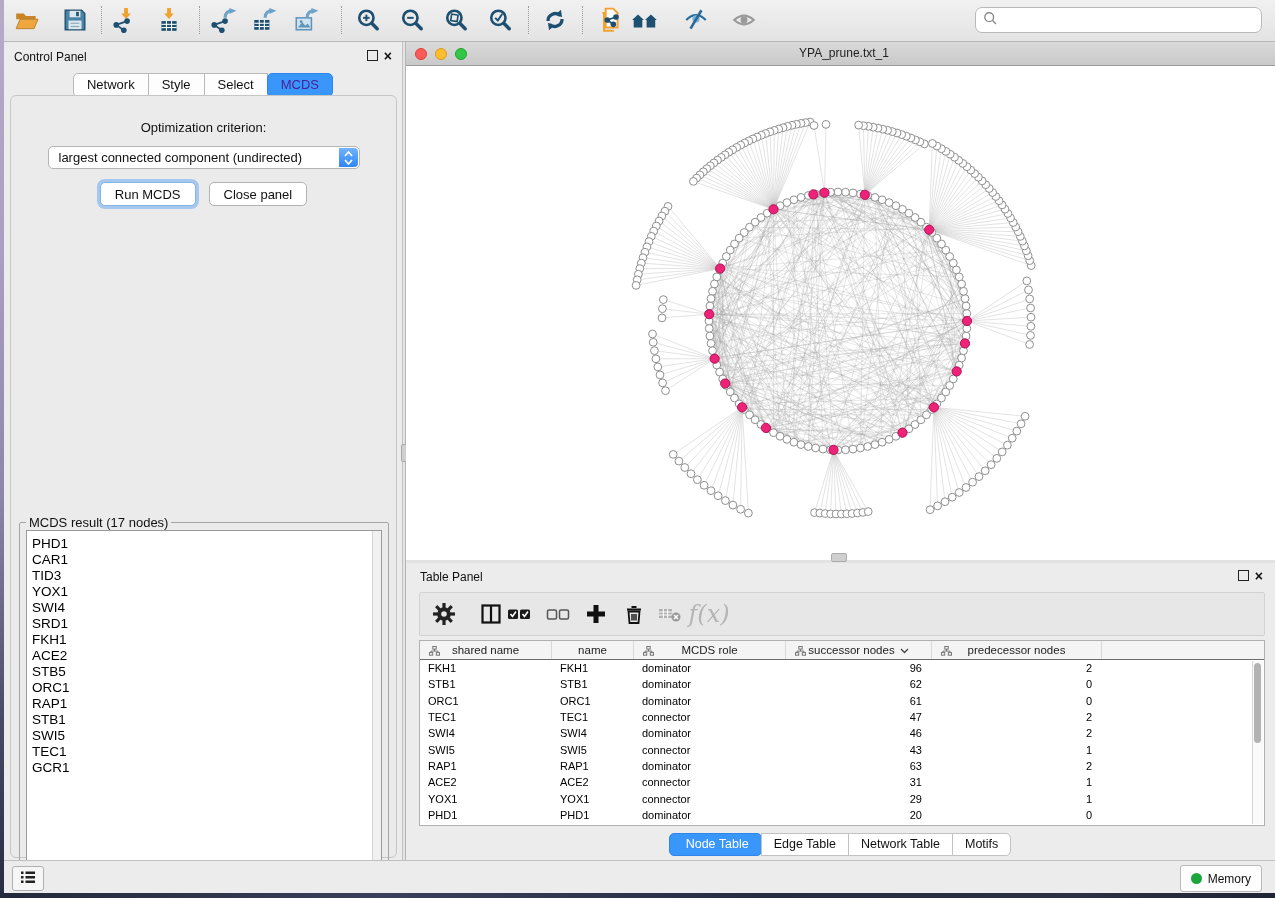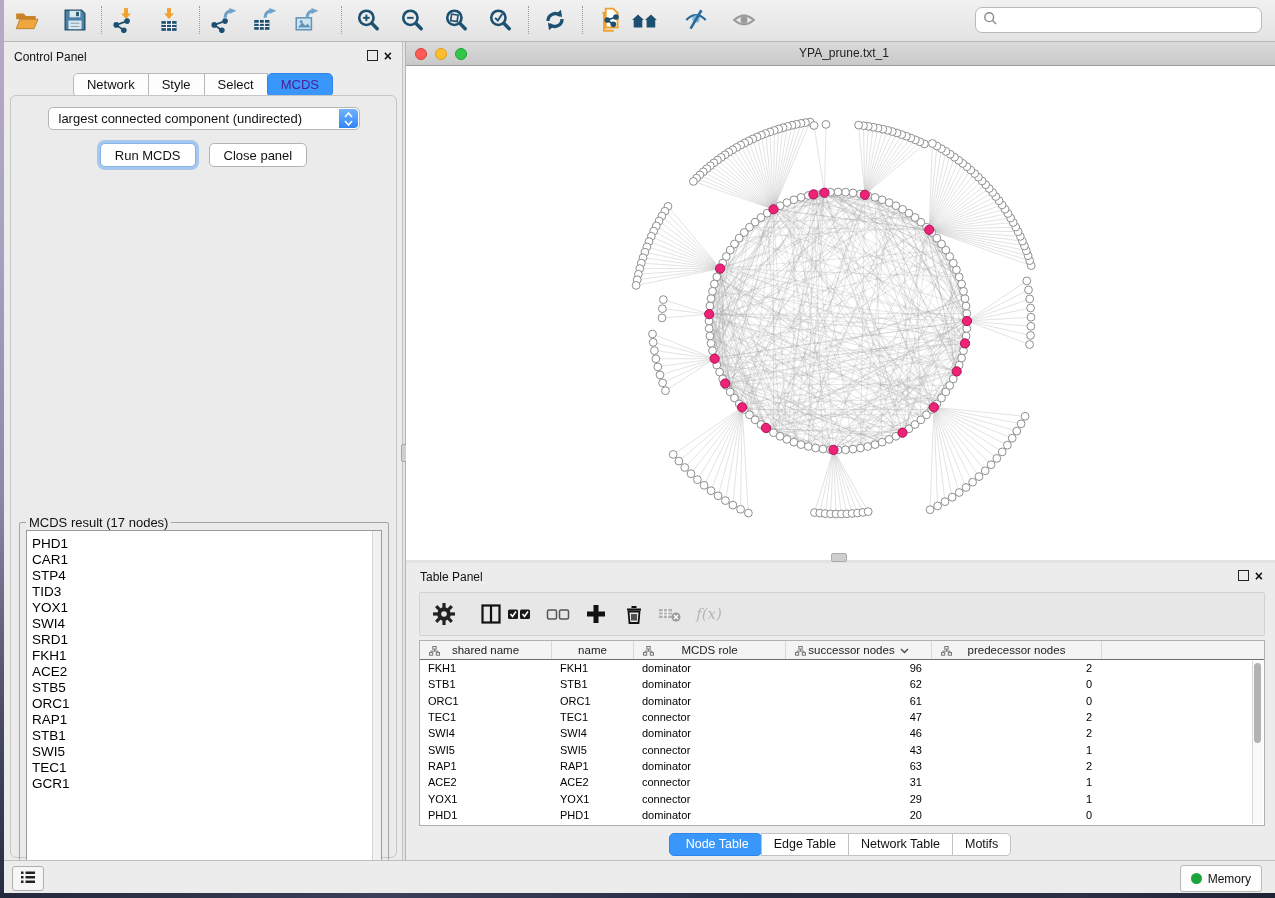--- a/index.html
+++ b/index.html
@@ -63,21 +63,21 @@
   .tlight{position:absolute;top:6px;width:12px;height:12px;border-radius:50%;}
   .nettitletext{width:100%;text-align:center;font-size:12px;color:#222;line-height:23px;}
   .netcanvas{left:0;top:24px;width:869px;height:494px;background:#fff;}
   .hsplit{left:406px;top:560px;width:869px;height:3px;background:#e3e3e3;}
   .hgrip{left:831px;top:553px;width:14px;height:7px;background:#cfcfcf;border:1px solid #ababab;border-radius:2px;}
   
   .tpanel{left:406px;top:563px;width:869px;height:297px;background:#ececec;}
   .ttoolbar{left:13px;top:29px;width:844px;height:42px;background:#e7e7e7;
     border:1px solid #d2d2d2;border-radius:2px;}
   .ticon{position:absolute;top:4px;width:34px;height:34px;display:flex;align-items:center;justify-content:center;}
-  .fx{font-family:"DejaVu Serif",serif;font-style:italic;font-size:15px;color:#b5b5b5;}
+  .fx{font-family:"DejaVu Serif",serif;font-style:italic;font-size:24px;color:#b5b5b5;}
   .ttable{left:13px;top:77px;width:846px;height:186px;background:#fff;border:1px solid #b0b0b0;box-sizing:border-box;}
   .thead{display:flex;height:19px;background:#f4f4f4;border-bottom:1px solid #6e6e6e;box-sizing:border-box;}
   .th{position:relative;display:flex;align-items:center;justify-content:center;font-size:11.5px;
     color:#222;border-right:1px solid #d9d9d9;box-sizing:border-box;}
   .th .hicon{position:absolute;left:9px;top:5px;}
   .trow{display:flex;height:16.3px;align-items:center;}
   .td{font-size:11px;color:#000;box-sizing:border-box;white-space:nowrap;overflow:hidden;}
   .td.l{padding-left:8px;text-align:left;}
   .td.r{padding-right:10px;text-align:right;}
   .ttrack{position:absolute;right:1px;top:20px;bottom:1px;width:10px;background:#fafafa;border-left:1px solid #d8d8d8;}
@@ -262,20 +262,21 @@
     <span class="floatbox"></span>
     <span class="closex">×</span>
   </div>
   <div class="abs tabrow">
       <div class="ctab">Network</div>
       <div class="ctab">Style</div>
       <div class="ctab">Select</div>
       <div class="ctab sel">MCDS</div>
     </div>
   <div class="abs cbody">
+    <div class="optlabel">Optimization criterion:</div>
     <div class="selwrap">
       <span>largest connected component (undirected)</span>
       <span class="selstep">
         <svg width="9" height="6" viewBox="0 0 9 6">
             <polyline points="1,5 4.5,1 8,5" fill="none" stroke="#fff" stroke-width="1.6"></polyline>
           </svg>
         <svg width="9" height="6" viewBox="0 0 9 6">
             <polyline points="1,1 4.5,5 8,1" fill="none" stroke="#fff" stroke-width="1.6"></polyline>
           </svg>
       </span>
@@ -283,21 +284,20 @@
     <div class="btnrow">
       <div class="pbtn focus">Run MCDS</div>
       <div class="pbtn">Close panel</div>
     </div>
     <fieldset class="mcds">
       <legend>MCDS result (17 nodes)</legend>
       <div class="mcdslist">
         <div style="padding-top:5px">
             <div class="item">PHD1</div>
             <div class="item">CAR1</div>
-            <div class="item">STP4</div>
             <div class="item">TID3</div>
             <div class="item">YOX1</div>
             <div class="item">SWI4</div>
             <div class="item">SRD1</div>
             <div class="item">FKH1</div>
             <div class="item">ACE2</div>
             <div class="item">STB5</div>
             <div class="item">ORC1</div>
             <div class="item">RAP1</div>
             <div class="item">STB1</div>

